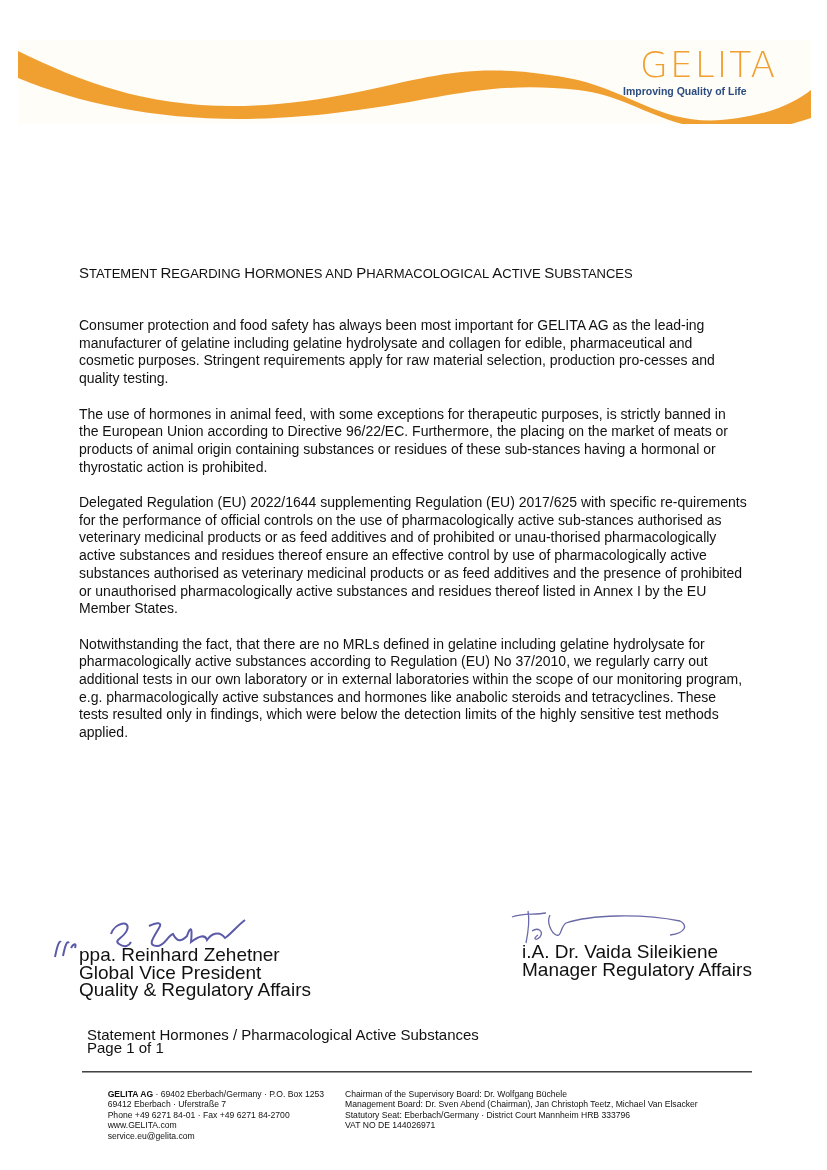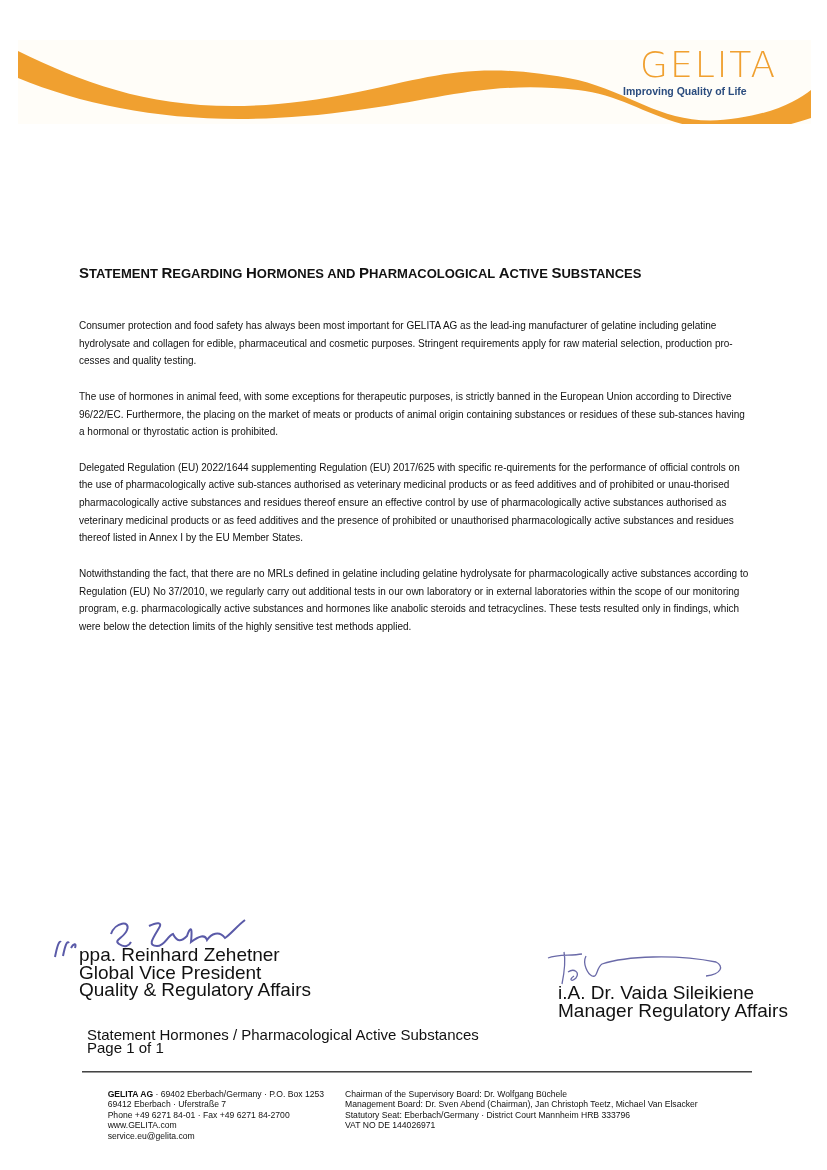--- a/index.html
+++ b/index.html
@@ -8,31 +8,31 @@
     .header-band { position: absolute; left: 18px; top: 40px; width: 793px; height: 84px;
                    background: #fffdf8; overflow: hidden; }
     .header-band svg { position: absolute; left: 0; top: 0; }
     .logo { position: absolute; left: 622px; top: 47px; width: 170px; height: 60px; }
     .logo-word { position: absolute; left: 18px; top: 0; font-family: "DejaVu Sans", sans-serif;
                  font-size: 36px; letter-spacing: 2px; color: #f0a030; font-weight: 300;
                  line-height: 1; }
     .logo-tag { position: absolute; left: 1px; top: 38px; font-size: 10.5px; font-weight: bold;
                 color: #2b4c7e; white-space: nowrap; }
 
-    .title { position: absolute; left: 79px; top: 264px; font-size: 13px; font-weight: bold;
+    .title { position: absolute; left: 79px; top: 264px; font-size: 13px; font-weight: normal;
              font-variant: small-caps; letter-spacing: 0; white-space: nowrap; }
     .title .cap { font-size: 15px; }
 
     .body-text { position: absolute; left: 79px; top: 317px; width: 670px;
-                 font-size: 10px; line-height: 17.7px; }
+                 font-size: 14px; line-height: 17.7px; }
     .body-text p { margin: 0 0 17.7px 0; }
 
     .sig { position: absolute; font-size: 19px; line-height: 17.5px; }
     .sig-left { left: 79px; top: 946px; }
-    .sig-right { left: 522px; top: 984px; margin-left: 36px; }
+    .sig-right { left: 522px; top: 943px; }
     .sig svg { position: absolute; }
 
     .page-foot { position: absolute; left: 87px; top: 1028px; font-size: 15px; line-height: 13px; }
 
     .rule { position: absolute; left: 82px; top: 1071px; width: 670px; height: 1px;
             background: #444; border-bottom: 1px solid #999; }
 
     .addr { position: absolute; right: 503px; top: 1089px; 
             font-size: 8.6px; line-height: 10.4px; white-space: nowrap; }
     .addr b { font-weight: bold; }

